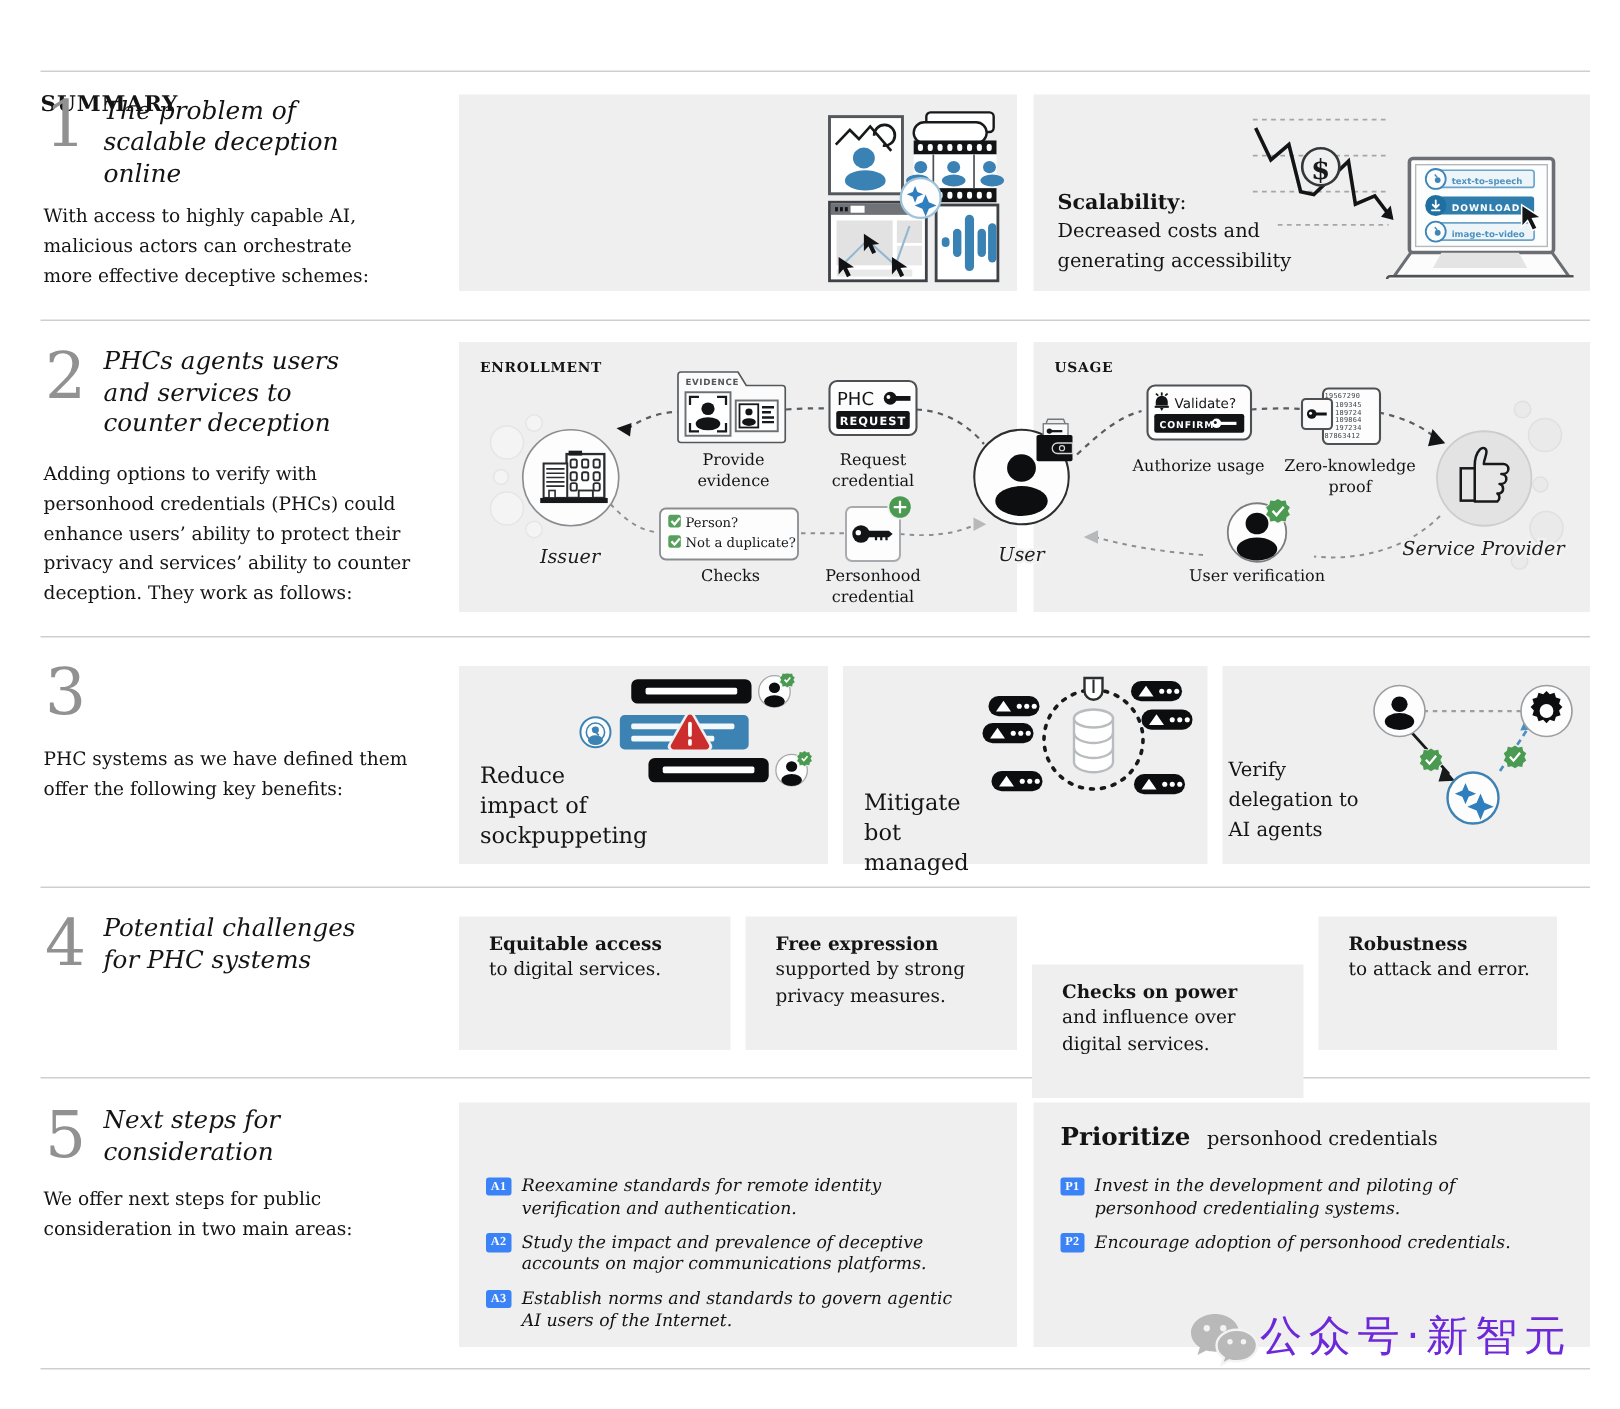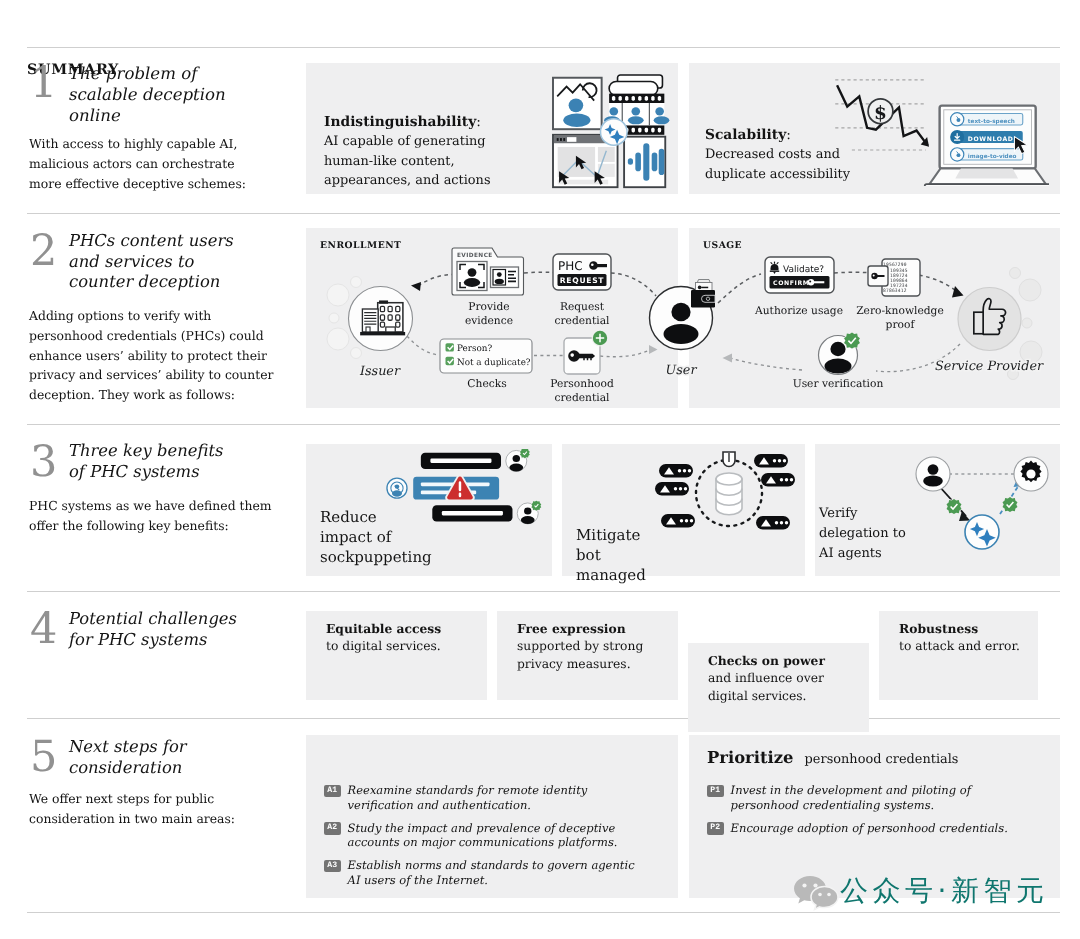--- a/index.html
+++ b/index.html
@@ -10,21 +10,21 @@
   .page{position:absolute;left:0;top:0;width:1080px;height:939px;}
   .abs{position:absolute;}
   .hdr-title{position:absolute;left:27px;top:17px;font-weight:bold;font-size:14.4px;letter-spacing:0.6px;margin-top:44px;}
   .rule{position:absolute;left:27px;width:1033px;height:1px;background:#cfcfcf;}
   .snum{position:absolute;font-size:43px;color:#919191;line-height:1;font-weight:400;}
   .stitle{position:absolute;font-style:italic;font-size:16.4px;line-height:20.6px;}
   .sbody{position:absolute;font-size:12.4px;line-height:19.8px;}
   .panel{position:absolute;background:#efeff0;}
   svg{display:block;}
   .item{display:flex;margin-bottom:8.5px;}
-  .tag{display:inline-block;background:#737373;color:#fff;font-family:Liberation Mono, monospace;
+  .tag{display:inline-block;background:#3b82f6;color:#fff;font-family:Liberation Serif, serif;
        font-size:8.2px;font-weight:bold;padding:1.3px 3.2px;border-radius:2px;margin-right:7px;
        height:10px;line-height:10px;flex:none;margin-top:1.5px;letter-spacing:0.2px;}
   .itxt{font-style:italic;font-size:11.5px;line-height:14.6px;}
   .wm{position:absolute;color:#b9b9b9;font-family:"DejaVu Sans",sans-serif;}
 </style>
 </head>
 <body>
 
 <div class="page">
 
@@ -34,24 +34,20 @@
   <div class="rule" style="top:424px"></div>
   <div class="rule" style="top:591px"></div>
   <div class="rule" style="top:718px"></div>
   <div class="rule" style="top:912px"></div>
 
   <div class="snum" style="left:30px;top:62px">1</div>
   <div class="stitle" style="left:69px;top:64px;width:182px;font-size:16.6px;line-height:20.8px">The problem of scalable deception online</div>
   <div class="sbody" style="left:29px;top:134px;width:228px">With access to highly capable AI, malicious actors can orchestrate more effective deceptive schemes:</div>
 
   <div class="panel" style="left:306px;top:63px;width:372px;height:131px">
-    <div class="abs" style="left:18px;top:49px;width:175px">
-      <div style="font-size:13.8px;line-height:20px"><b>Indistinguishability</b><span>:</span></div>
-      <div style="font-size:12.9px;line-height:19.6px;margin-top:0px">AI capable of generating human-like content, appearances, and actions</div>
-    </div>
     <div class="abs" style="left:244px;top:11px">
       <svg width="122" height="116" viewBox="0 0 130 124">
 
   <g>
     <rect x="72" y="1" width="48" height="14" rx="3" fill="#fff" stroke="#17191b" stroke-width="1.7"></rect>
     <rect x="63" y="8" width="52" height="15" rx="7.5" fill="#fff" stroke="#17191b" stroke-width="1.7"></rect>
     <rect x="63" y="21" width="59" height="10" fill="#121315"></rect>
     <rect x="63" y="31" width="59" height="24" fill="#fff"></rect>
     <rect x="63" y="55" width="59" height="10" fill="#121315"></rect>
     <path d="M77 31 V55 M106 31 V55" stroke="#4c5054" stroke-width="1.2"></path>
@@ -125,21 +121,21 @@
     <path d="M71.5 59.5 l2.3 5.5 l5.5 2.3 l-5.5 2.3 l-2.3 5.5 l-2.3 -5.5 l-5.5 -2.3 l5.5 -2.3 Z" fill="#2f7fbe"></path>
   </g>
 </svg>
 
     </div>
   </div>
 
   <div class="panel" style="left:689px;top:63px;width:371px;height:131px">
     <div class="abs" style="left:16px;top:62px;width:160px">
       <div style="font-size:13.8px;line-height:20px"><b>Scalability</b><span>:</span></div>
-      <div style="font-size:12.9px;line-height:19.6px;margin-top:0px">Decreased costs and duplicate accessibility</div>
+      <div style="font-size:12.9px;line-height:19.6px;margin-top:0px">Decreased costs and generating accessibility</div>
     </div>
     <div class="abs" style="left:132px;top:2px">
       <svg width="228" height="121" viewBox="0 0 246 131">
   <g stroke="#a6a6a6" stroke-width="1.3" stroke-dasharray="3.4 3.2">
     <path d="M15 16 H113"></path>
     <path d="M15 42 H113"></path>
     <path d="M15 68 H113"></path>
     <path d="M33 92 H113"></path>
   </g>
   <g>
@@ -177,21 +173,21 @@
       <text x="158.5" y="100.4" font-family="'DejaVu Sans',sans-serif" font-size="6.2" font-weight="bold" fill="#4f92c0">image-to-video</text>
     </g>
     <path d="M209 77.5 l0 16 l4.3 -4.7 l3.5 7.2 l3.5 -1.7 l-3.4 -6.9 l6.3 -0.8 Z" fill="#141517" stroke="#fff" stroke-width="1.1"></path>
   </g>
 </svg>
 
     </div>
   </div>
 
   <div class="snum" style="left:30px;top:230px">2</div>
-  <div class="stitle" style="left:69px;top:231px;width:178px">PHCs content users and services to counter deception</div>
+  <div class="stitle" style="left:69px;top:231px;width:178px">PHCs agents users and services to counter deception</div>
   <div class="sbody" style="left:29px;top:306px;width:250px">Adding options to verify with personhood credentials (PHCs) could enhance users’ ability to protect their privacy and services’ ability to counter deception. They work as follows:</div>
 
   <div class="panel" style="left:306px;top:228px;width:372px;height:180px"></div>
   <div class="panel" style="left:689px;top:228px;width:371px;height:180px"></div>
 
   <div class="abs" style="left:306px;top:228px;width:754px;height:180px">
   <svg width="754" height="180" viewBox="0 0 754 180">
 
     <text x="14" y="20" font-family="'DejaVu Serif',serif" font-size="9.2" font-weight="bold" letter-spacing="0.5" fill="#131416">ENROLLMENT</text>
 
@@ -397,21 +393,20 @@
       <g transform="translate(546,112)">
         <path d="M0 -9.5 L3 -7.6 L6.6 -8.2 L7.3 -4.6 L10.2 -2.4 L8.4 0.8 L10.2 4 L7.3 6.2 L6.6 9.8 L3 9.2 L0 11 L-3 9.2 L-6.6 9.8 L-7.3 6.2 L-10.2 4 L-8.4 0.8 L-10.2 -2.4 L-7.3 -4.6 L-6.6 -8.2 L-3 -7.6 Z" fill="#4b9a52" stroke="#f0f0f0" stroke-width="1.6" paint-order="stroke" transform="scale(0.78)"></path>
         <path d="M-3.6 0.6 l2.6 2.8 l4.8 -5.6" stroke="#fff" stroke-width="1.6" fill="none"></path>
       </g>
     </g>
     <text x="532" y="159" font-family="'DejaVu Serif',serif" font-size="10.7" text-anchor="middle" fill="#131416">User verification</text>
   </svg>
   </div>
 
   <div class="snum" style="left:30px;top:441px">3</div>
-  <div class="stitle" style="left:69px;top:441px;width:160px">Three key benefits of PHC systems</div>
   <div class="sbody" style="left:29px;top:496px;width:252px">PHC systems as we have defined them offer the following key benefits:</div>
 
   <div class="panel" style="left:306px;top:444px;width:246px;height:132px">
     <div class="abs cap" style="left:14px;top:64px;width:96px;font-size:15px;line-height:19.8px">Reduce impact of sockpuppeting</div>
     <div class="abs" style="left:80px;top:5px">
       <svg width="168" height="84" viewBox="0 0 175 88">
         <g>
           <rect x="36" y="4" width="84" height="17" rx="4.5" fill="#0c0d0f"></rect>
           <rect x="46" y="10" width="64" height="4.6" rx="1.2" fill="#fff"></rect>
           <circle cx="136" cy="12.5" r="11" fill="#fdfdfd" stroke="#a5a8ab" stroke-width="0.9"></circle>
@@ -619,16 +614,16 @@
 
   <div class="wm" style="left:793px;top:870px;">
     <svg width="48" height="42" viewBox="0 0 48 42" style="position:absolute;left:0;top:0">
       <path d="M17 6 C 8.2 6 1 11.6 1 18.5 c 0 3.9 2.3 7.4 5.9 9.7 l -1.6 5.2 l 5.9 -3.1 c 1.8 0.5 3.8 0.8 5.8 0.8 c 8.8 0 16 -5.6 16 -12.6 S 25.8 6 17 6 Z" fill="#b9b9b9"></path>
       <circle cx="11.5" cy="15.5" r="2.1" fill="#f3f3f3"></circle>
       <circle cx="22.5" cy="15.5" r="2.1" fill="#f3f3f3"></circle>
       <path d="M31.5 16.5 C 24 16.5 18 21.2 18 27 c 0 3.3 1.9 6.2 4.9 8.1 l -1.3 4.4 l 5 -2.6 c 1.5 0.4 3.2 0.6 4.9 0.6 c 7.5 0 13.5 -4.7 13.5 -10.5 S 39 16.5 31.5 16.5 Z" fill="#b9b9b9" stroke="#f3f3f3" stroke-width="1.6"></path>
       <circle cx="27" cy="24.5" r="1.8" fill="#f3f3f3"></circle>
       <circle cx="36" cy="24.5" r="1.8" fill="#f3f3f3"></circle>
     </svg>
-    <span style="position:absolute;left:47px;top:3px;font-size:28px;letter-spacing:4.5px;color:#0f766e;white-space:nowrap">公众号·新智元</span>
+    <span style="position:absolute;left:47px;top:3px;font-size:28px;letter-spacing:4.5px;color:#6d28d9;white-space:nowrap">公众号·新智元</span>
   </div>
 
 </div>
 
 </body></html>

